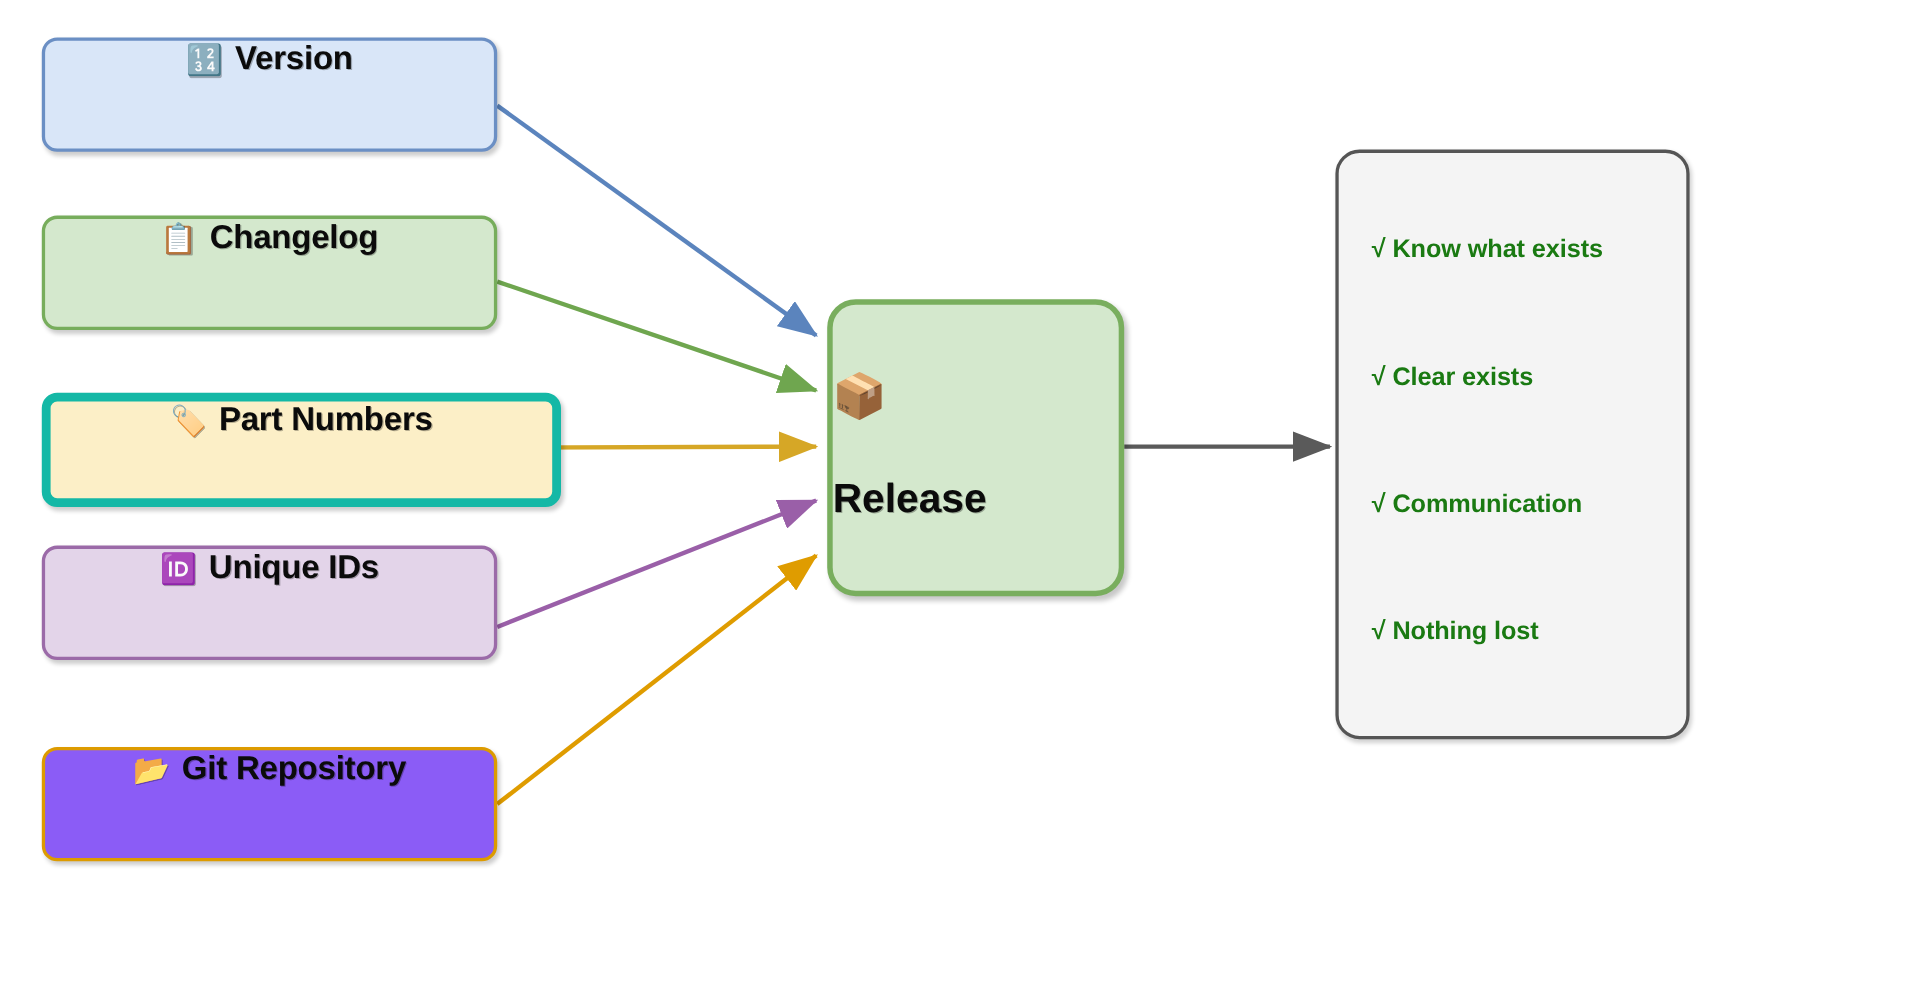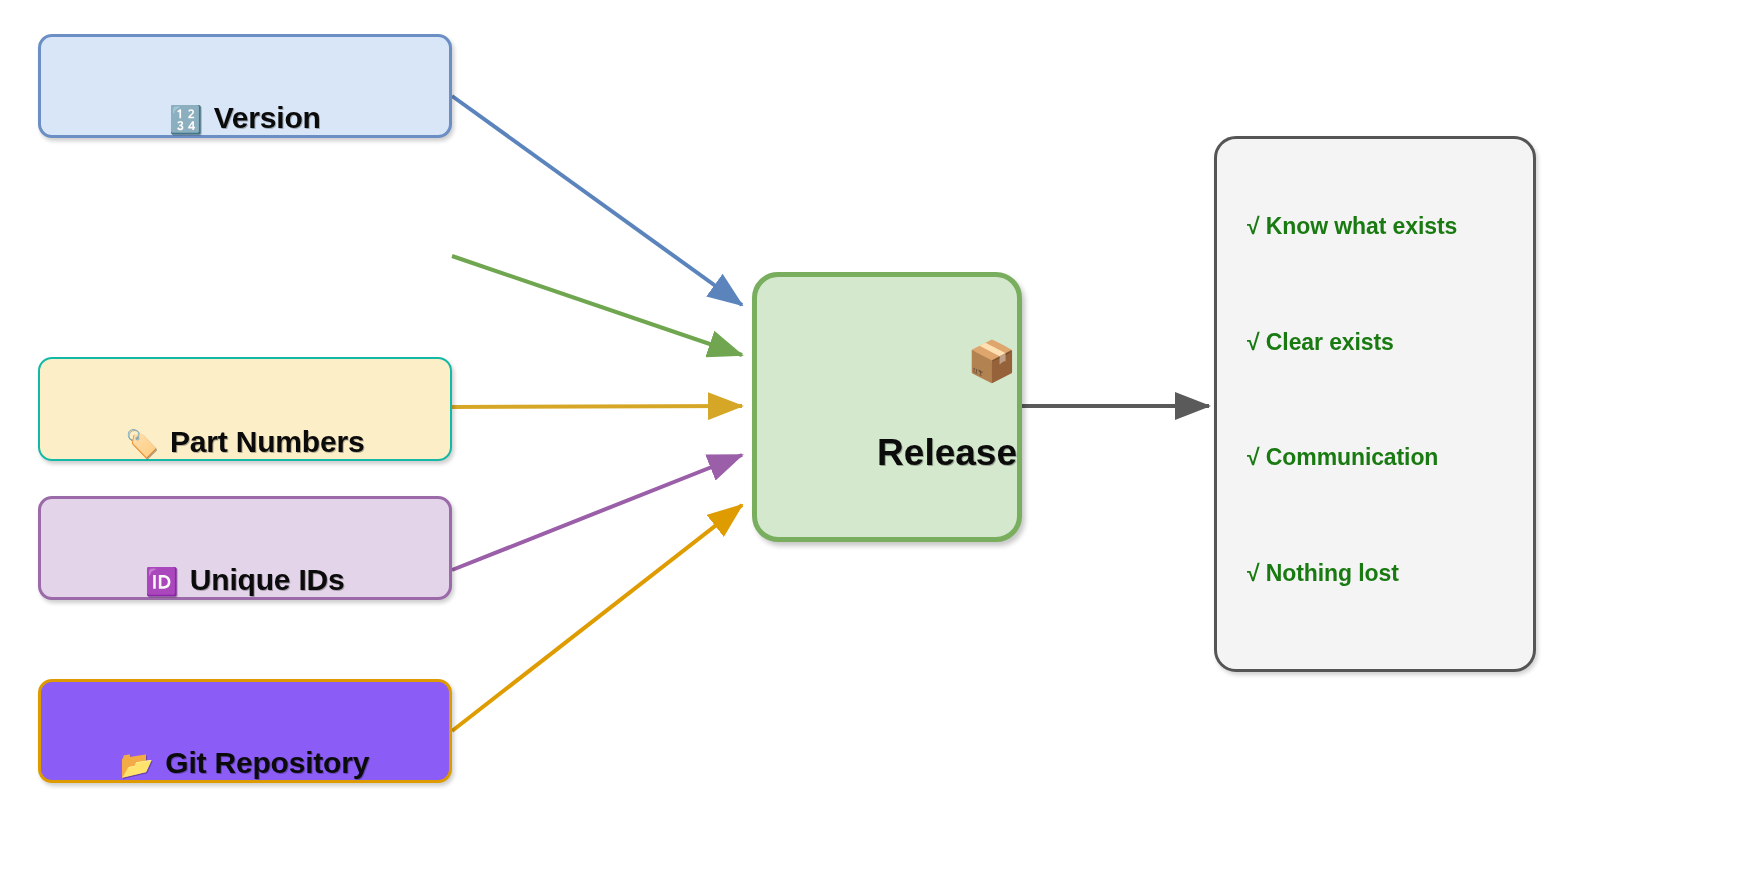--- a/index.html
+++ b/index.html
@@ -24,21 +24,21 @@
     position: absolute;
     left: 0; top: 0;
     width: 1756px;
     height: 896px;
     pointer-events: none;
   }
   .node {
     position: absolute;
     box-sizing: border-box;
     display: flex;
-    align-items: flex-end;
+    align-items: flex-start;
     justify-content: center;
     border-radius: 14px;
     box-shadow: 2px 3px 4px rgba(0,0,0,0.20);
   }
   .node-label {
     font-size: 30px;
     font-weight: bold;
     color: #0b0b0b;
     white-space: nowrap;
     letter-spacing: -0.2px;
@@ -50,22 +50,22 @@
     line-height: 1;
     display: inline-block;
     vertical-align: middle;
   }
 
   
   #node-version   { left: 38px;  top: 34px;  width: 414px; height: 104px;
                     background: #d9e6f8; border: 3px solid #6b8fc4; }
   #node-changelog { left: 38px;  top: 196px; width: 414px; height: 104px;
                     background: #d4e8cd; border: 3px solid #77ad5c; }
-  #node-partnums  { left: 38px;  top: 357px; width: 414px; height: 104px;
-                    background: #fcefc7; border: 2px solid #14b8a6; }
+  #node-partnums  { left: 38px;  top: 357px; width: 472px; height: 104px;
+                    background: #fcefc7; border: 8px solid #14b8a6; }
   #node-uniqueids { left: 38px;  top: 496px; width: 414px; height: 104px;
                     background: #e3d4e9; border: 3px solid #9b6aa8; }
   #node-gitrepo   { left: 38px;  top: 679px; width: 414px; height: 104px;
                     background: #8b5cf6; border: 3px solid #dd9b00; }
 
   
   #node-release {
     left: 752px; top: 272px;
     width: 270px; height: 270px;
     background: #d4e8cd;
@@ -148,20 +148,23 @@
 
     <line x1="452" y1="731" x2="742" y2="505" stroke="#df9c00" stroke-width="4" marker-end="url(#ah-orange)"></line>
 
     <line x1="1022" y1="406" x2="1209" y2="406" stroke="#5a5a5a" stroke-width="4" marker-end="url(#ah-gray)"></line>
   </svg>
 
   <div class="node" id="node-version">
     <span class="node-label"><span class="node-emoji">🔢</span><span>Version</span></span>
   </div>
 
+  <div class="node" id="node-changelog">
+    <span class="node-label"><span class="node-emoji">📋</span><span>Changelog</span></span>
+  </div>
 
   <div class="node" id="node-partnums">
     <span class="node-label"><span class="node-emoji">🏷️</span><span>Part Numbers</span></span>
   </div>
 
   <div class="node" id="node-uniqueids">
     <span class="node-label"><span class="node-emoji">🆔</span><span>Unique IDs</span></span>
   </div>
 
   <div class="node" id="node-gitrepo">

